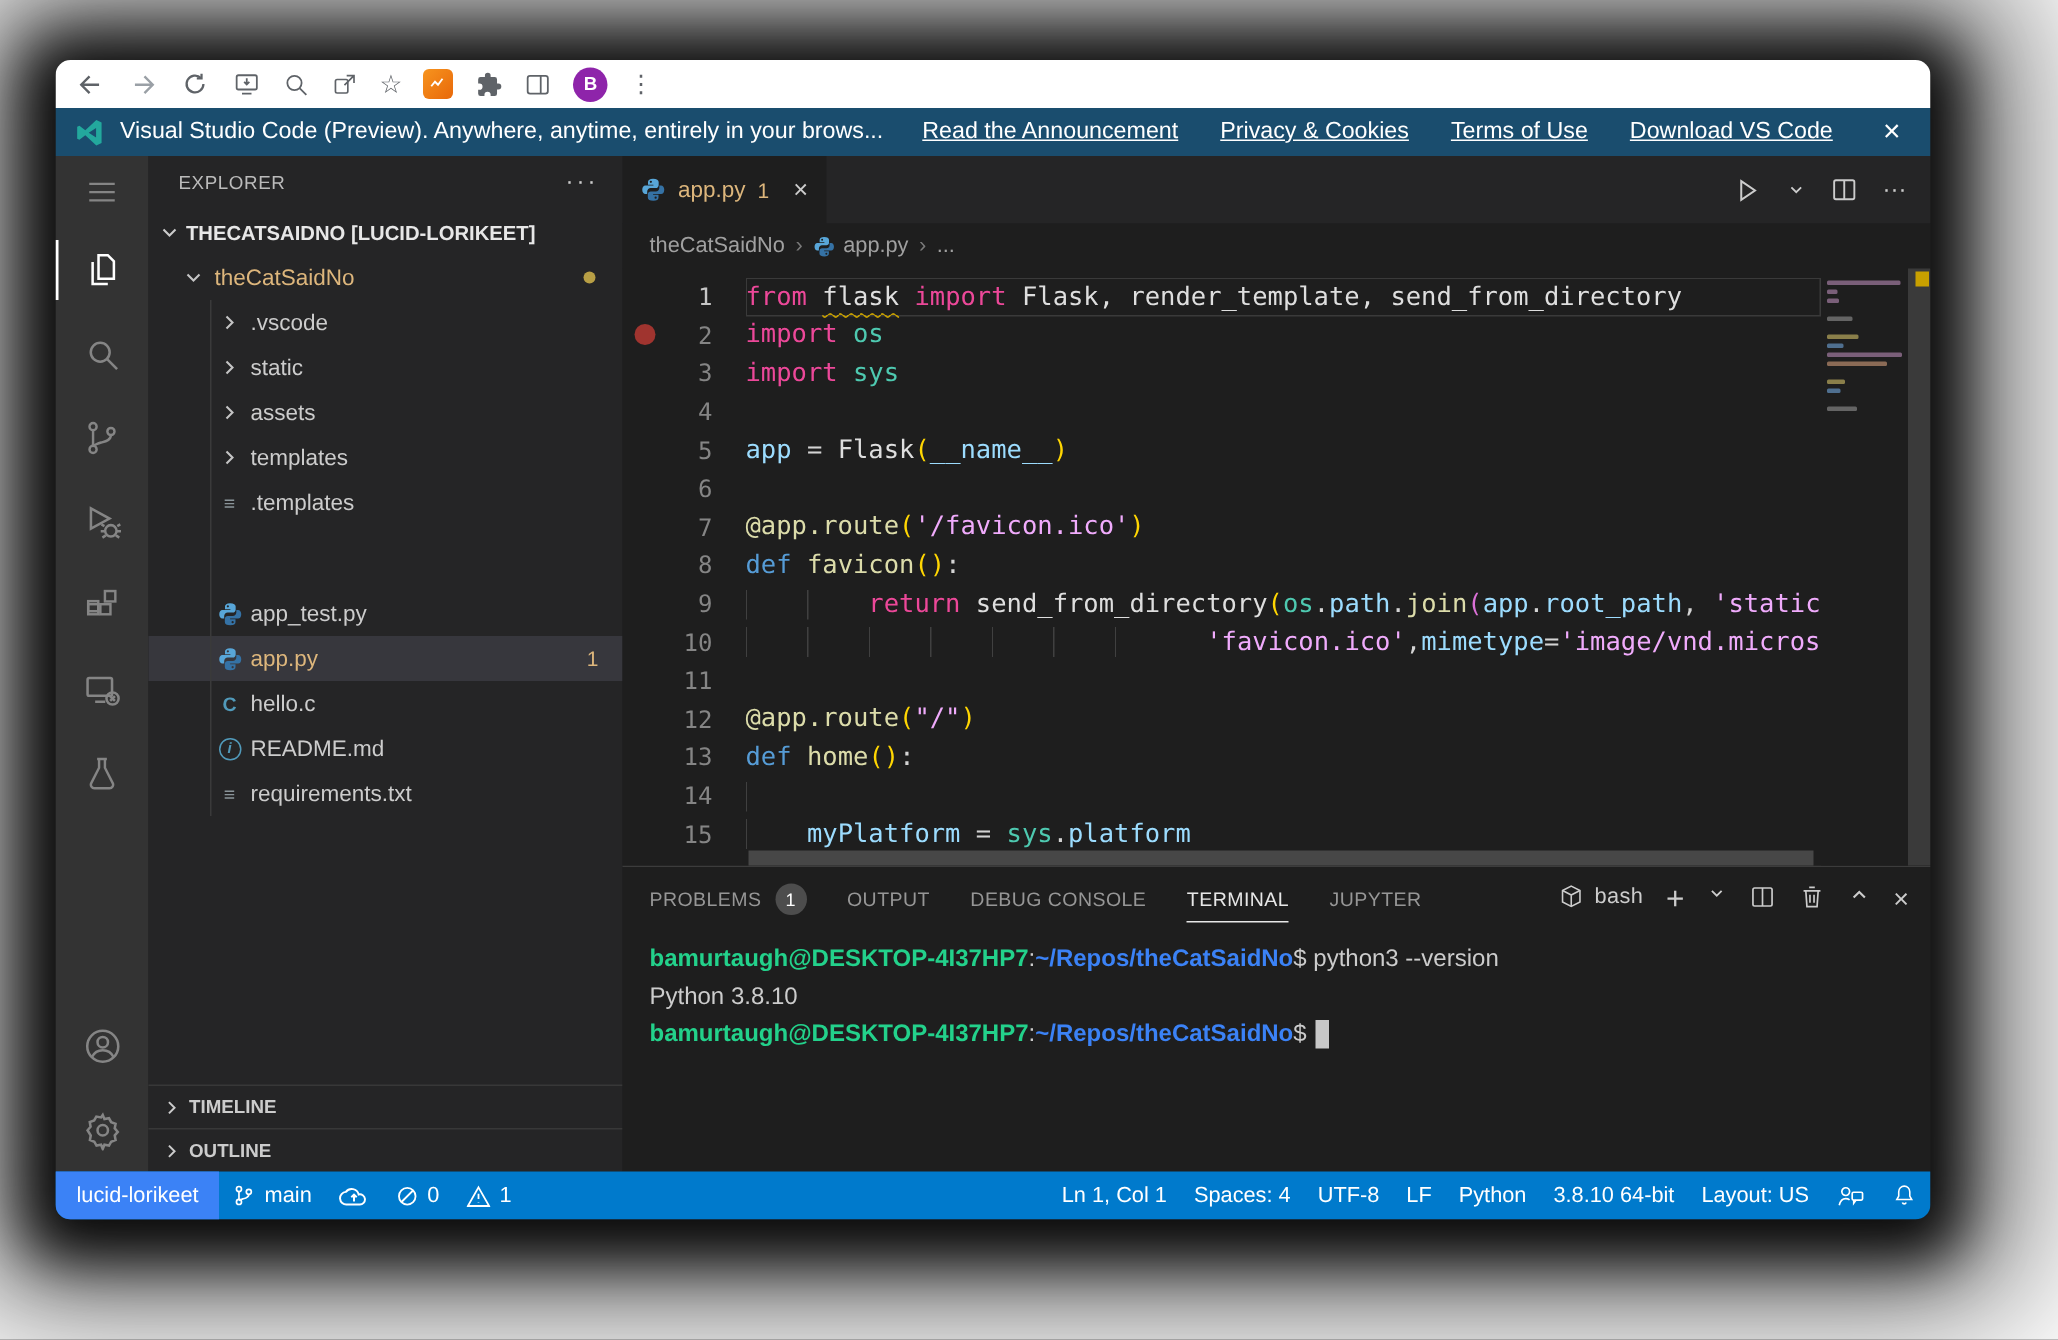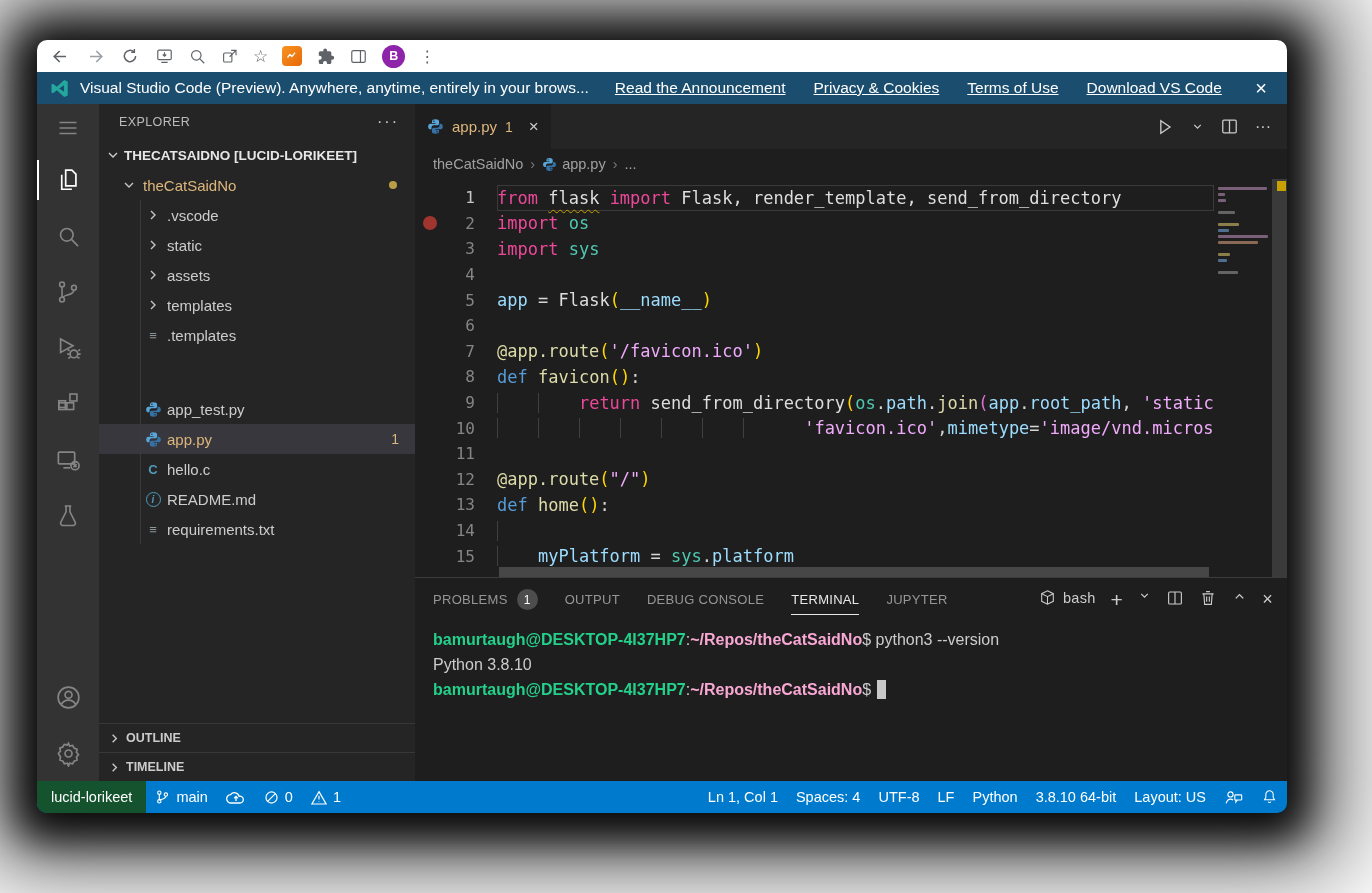--- a/index.html
+++ b/index.html
@@ -137,29 +137,29 @@
             font-size:12px; display:flex; align-items:center; justify-content:center; }
   .panel-actions { margin-left:auto; display:flex; align-items:flex-start; gap:15px; color:#cccccc; }
   .panel-actions .ic { display:flex; align-items:center; cursor:pointer; }
   .shell-sel { display:flex; align-items:center; gap:7px; font-size:14.5px; cursor:pointer; }
   .plus { font-size:21px; font-weight:300; line-height:1; }
   .xchar { font-size:18px; }
   .terminal { flex:1; padding:6px 0 0 18px; font-family:Liberation Sans, sans-serif;
               font-size:16px; color:#cccccc; cursor:text; }
   .tline { height:25px; white-space:pre; display:flex; align-items:center; }
   .tgreen { color:#23d18b; font-weight:bold; }
-  .tblue { color:#f9a8d4; font-weight:bold; }
+  .tblue { color:#3b82f6; font-weight:bold; }
   .cursor { display:inline-block; width:9px; height:19px; background:#c8c8c8; margin-left:1px; }
 
   
   .statusbar { height:32px; background:#007acc; color:#ffffff; display:flex;
                align-items:stretch; font-size:14.5px; flex:none; }
   .st-item { display:flex; align-items:center; gap:6px; padding:0 9px; cursor:pointer;
              white-space:nowrap; }
-  .st-remote { background:#14532d; padding:0 14px; }
+  .st-remote { background:#3b82f6; padding:0 14px; }
   .st-right { margin-left:auto; display:flex; align-items:stretch; }
   .svgi { display:flex; align-items:center; }
 </style>
 </head>
 <body>
 
 <div class="window">
 
   <div class="toolbar">
     <span class="nav-ic">
@@ -414,29 +414,29 @@
               <span class="spacer"></span>
             </div>
           </div>
         </div>
       <div class="sb-sec">
         <span class="chev">
           <svg width="15" height="15" viewBox="0 0 16 16" fill="none" stroke="currentColor" stroke-width="1.4">
               <path d="M6 4l4 4-4 4"></path>
             </svg>
           </span>
-        <span>OUTLINE</span>
+        <span>TIMELINE</span>
       </div>
       <div class="sb-sec">
         <span class="chev">
           <svg width="15" height="15" viewBox="0 0 16 16" fill="none" stroke="currentColor" stroke-width="1.4">
               <path d="M6 4l4 4-4 4"></path>
             </svg>
           </span>
-        <span>TIMELINE</span>
+        <span>OUTLINE</span>
       </div>
     </div>
 
     <div class="editorpane">
       <div class="tabsrow">
         <div class="tab">
           <span class="svgi" id="tab-py-icon">
               <svg width="17" height="17" viewBox="0 0 16 16">
                 <path fill="#58a6d8" d="M7.9 1.1c-2.1 0-3.2.8-3.2 2.1v1.6h3.4v.5H3.1c-1.2 0-2 1-2 2.7 0 1.6.8 2.7 2 2.7h1.1V9.1c0-1.2 1-2.2 2.2-2.2h3.2c1 0 1.8-.8 1.8-1.8V3.2c0-1.3-1.2-2.1-3.5-2.1zM6.5 2.3a.7.7 0 110 1.4.7.7 0 010-1.4z"></path>
                 <path fill="#3572a5" d="M8.1 14.9c2.1 0 3.2-.8 3.2-2.1v-1.6H7.9v-.5h5c1.2 0 2-1 2-2.7 0-1.6-.8-2.7-2-2.7h-1.1v1.6c0 1.2-1 2.2-2.2 2.2H6.4c-1 0-1.8.8-1.8 1.8v1.9c0 1.3 1.2 2.1 3.5 2.1zm1.4-1.2a.7.7 0 110-1.4.7.7 0 010 1.4z"></path>

